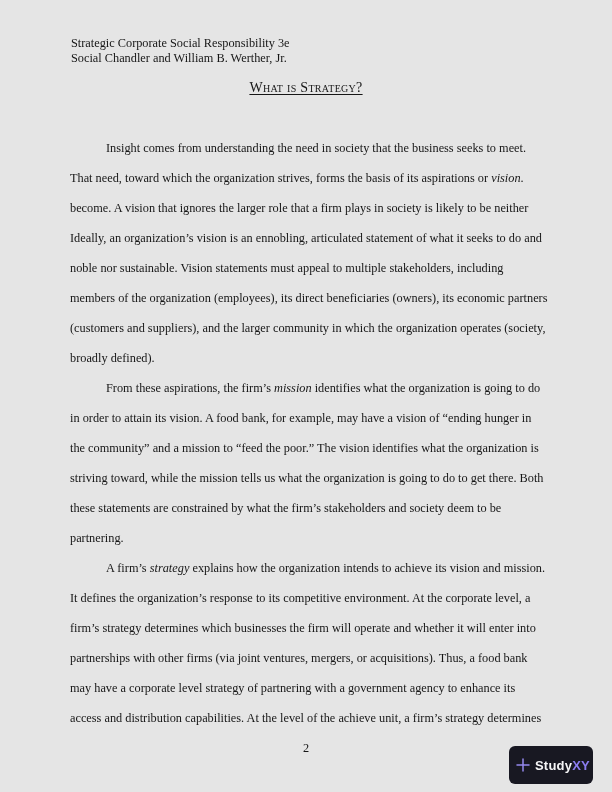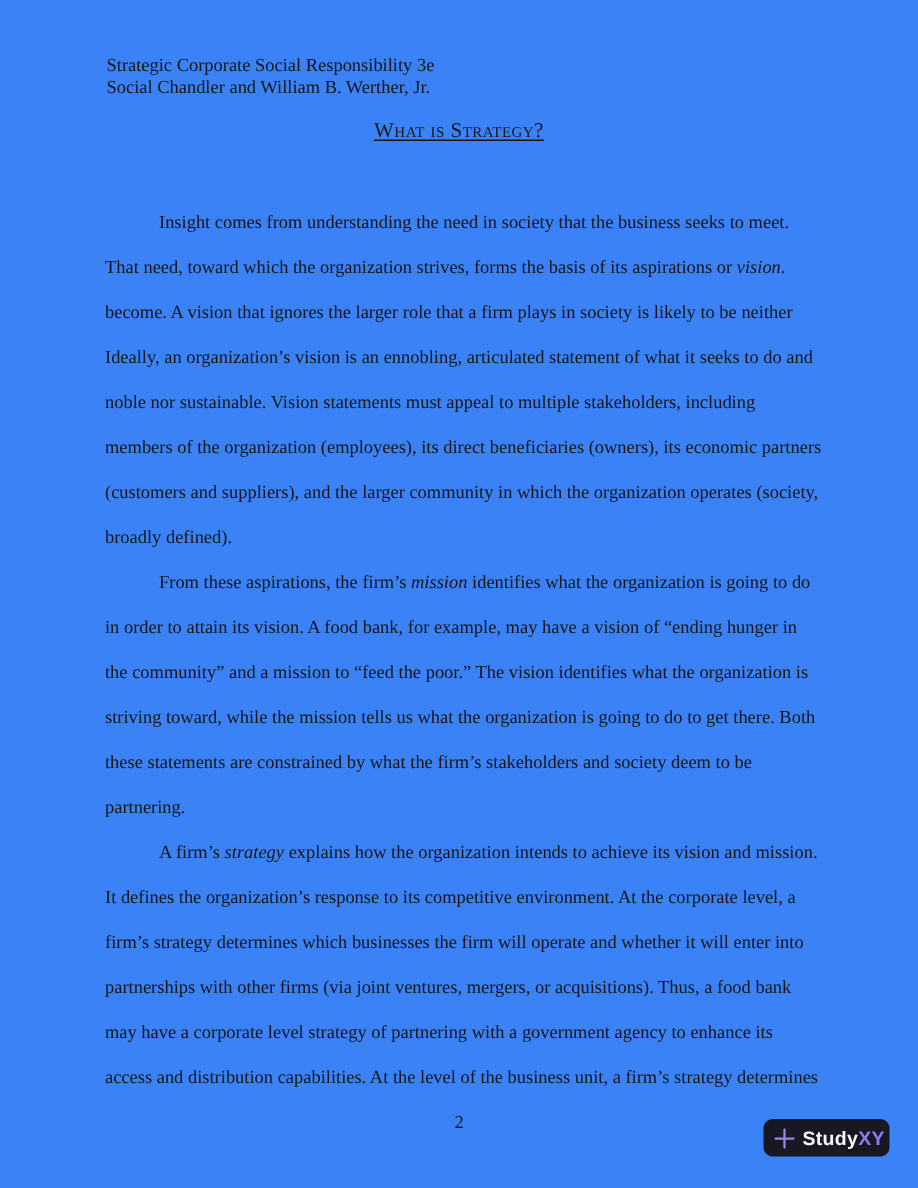--- a/index.html
+++ b/index.html
@@ -1,20 +1,20 @@
 <!DOCTYPE html>
 <html><head>
 <meta charset="utf-8">
 <style>
   html, body { margin: 0; padding: 0; background: #ffffff; }
   .page {
     position: relative;
     width: 612px;
     height: 792px;
-    background: #3b82f6;
+    background: #e5e5e5;
     overflow: hidden;
     font-family: "Liberation Serif", serif;
     color: #161616;
   }
   .header {
     position: absolute;
     left: 71px;
     top: 36px;
     font-size: 12.3px;
     line-height: 15px;
@@ -55,21 +55,21 @@
     top: 741px;
     width: 100%;
     text-align: center;
     font-size: 12.3px;
   }
   .brand-badge {
     position: absolute;
     left: 509px;
     top: 746px;
     width: 84px;
-    height: 25px;
+    height: 38px;
     background: #181822;
     border-radius: 6px;
     display: flex;
     align-items: center;
     padding-left: 7px;
     box-sizing: border-box;
     font-family: "Liberation Sans", sans-serif;
   }
   .brand-badge .plus {
     width: 14px;
@@ -114,21 +114,21 @@
       <div class="line"><span>in order to attain its vision. A food bank, for example, may have a vision of “ending hunger in</span></div>
       <div class="line"><span>the community” and a mission to “feed the poor.” The vision identifies what the organization is</span></div>
       <div class="line"><span>striving toward, while the mission tells us what the organization is going to do to get there. Both</span></div>
       <div class="line"><span>these statements are constrained by what the firm’s stakeholders and society deem to be</span></div>
       <div class="line"><span>partnering.</span></div>
       <div class="line indent"><span>A firm’s </span><em>strategy</em><span> explains how the organization intends to achieve its vision and mission.</span></div>
       <div class="line"><span>It defines the organization’s response to its competitive environment. At the corporate level, a</span></div>
       <div class="line"><span>firm’s strategy determines which businesses the firm will operate and whether it will enter into</span></div>
       <div class="line"><span>partnerships with other firms (via joint ventures, mergers, or acquisitions). Thus, a food bank</span></div>
       <div class="line"><span>may have a corporate level strategy of partnering with a government agency to enhance its</span></div>
-      <div class="line"><span>access and distribution capabilities. At the level of the business unit, a firm’s strategy determines</span></div>
+      <div class="line"><span>access and distribution capabilities. At the level of the achieve unit, a firm’s strategy determines</span></div>
     </div>
 
   <div class="footer-pagenum">2</div>
 
   <div class="brand-badge">
     <svg class="plus" viewBox="0 0 14 14" xmlns="http://www.w3.org/2000/svg">
       <line x1="7" y1="1" x2="7" y2="13" stroke="#9488ee" stroke-width="1.5" stroke-linecap="round"></line>
       <line x1="1" y1="7" x2="13" y2="7" stroke="#9488ee" stroke-width="1.5" stroke-linecap="round"></line>
     </svg>
     <span class="brand-text"><span class="brand-primary">Study</span><span class="brand-secondary">XY</span></span>

